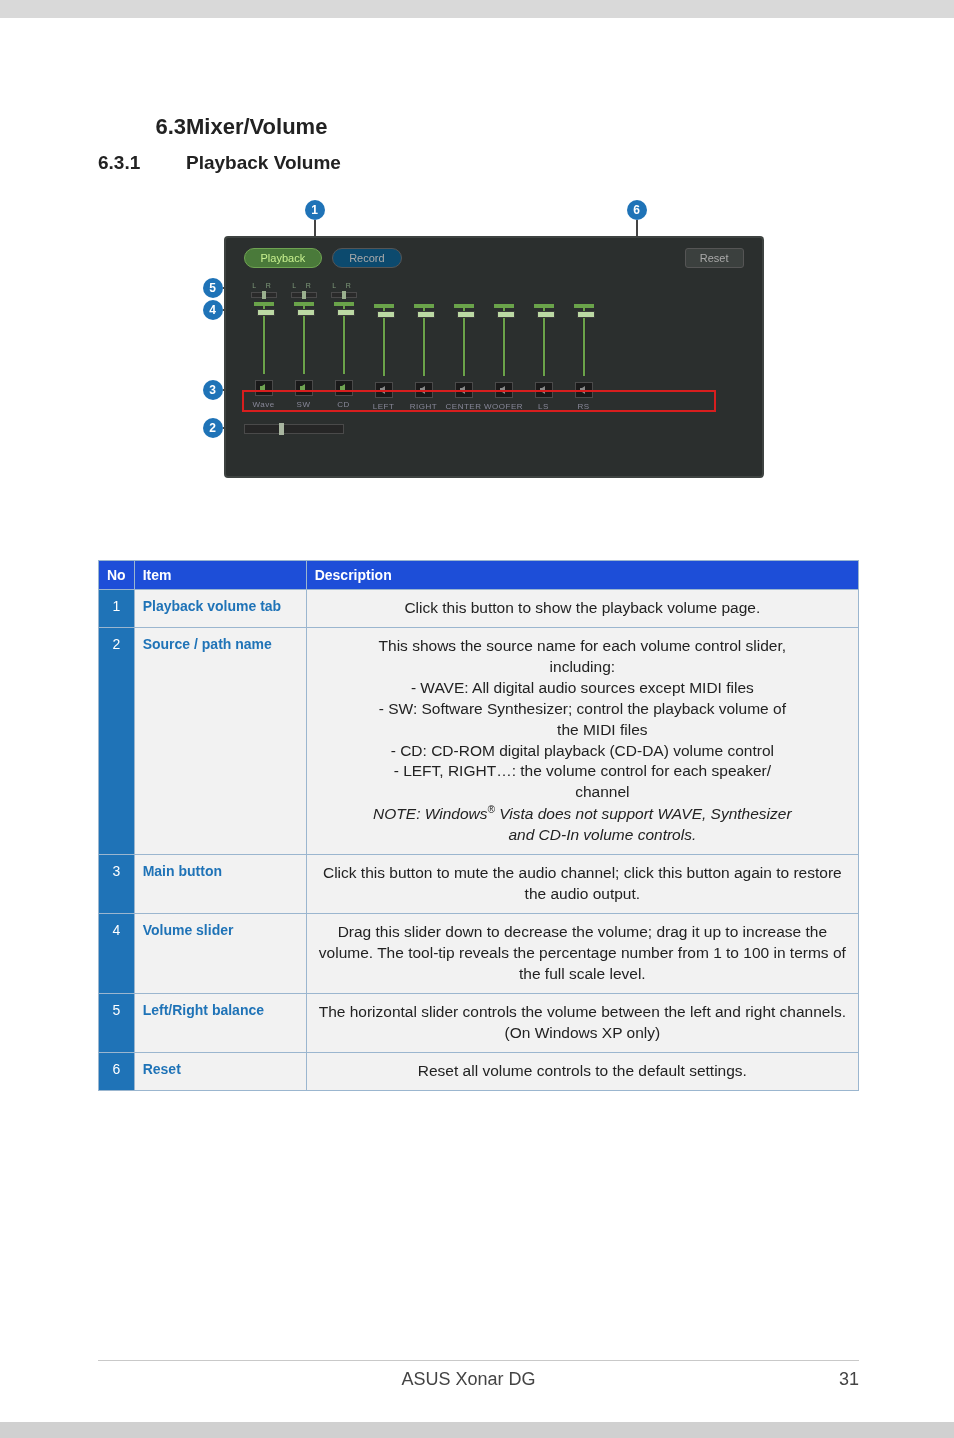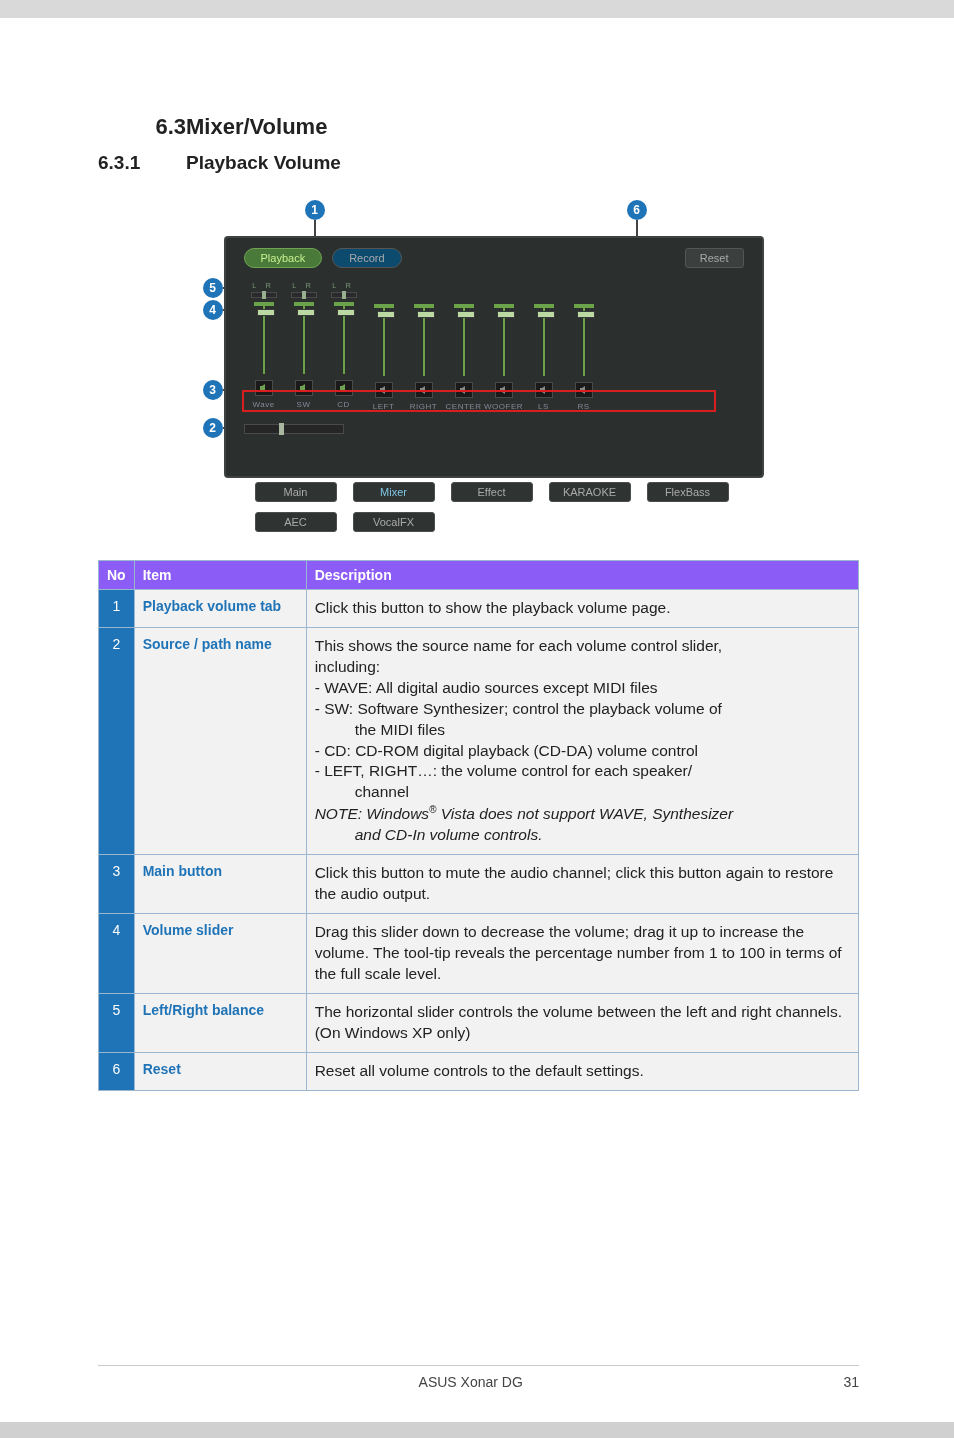--- a/index.html
+++ b/index.html
@@ -37,32 +37,32 @@
   .redbox { position: absolute; border: 2px solid #d81e1e; left: 16px; top: 152px; width: 474px; height: 22px; }
   .master { position: absolute; left: 18px; top: 186px; width: 100px; height: 10px; background: #262626; border: 1px solid #4a4a4a; }
   .master::after { content:""; position:absolute; left: 34px; top:-2px; width:5px; height:12px; background:#a9b6a0; }
 
   .bottom-tabs { position: absolute; left: 96px; top: 282px; display: flex; flex-wrap: wrap; gap: 10px 16px; width: 500px; }
   .btab { width: 82px; text-align: center; padding: 3px 0; border-radius: 3px; font-size: 11px; background: #2f3332; color: #aaa; border: 1px solid #4a4e4c; }
   .btab.active { color: #7fc6e6; }
 
   
   table.desc { width: 100%; border-collapse: collapse; font-size: 15.5px; margin-top: 10px; }
-  table.desc th { background: #8b5cf6; color: #fff; text-align: left; font-weight: bold; padding: 6px 8px; border: 1px solid #9bb6cf; font-size: 14px; }
+  table.desc th { background: #1d4ed8; color: #fff; text-align: left; font-weight: bold; padding: 6px 8px; border: 1px solid #9bb6cf; font-size: 14px; }
   table.desc td { border: 1px solid #9bb6cf; padding: 8px 8px; vertical-align: top; background: #f2f2f2; color: #222; }
   table.desc td.no { background: #1f73b7; color: #fff; text-align: center; width: 34px; font-size: 14px; }
   table.desc td.item { background: #f2f2f2; color: #1f73b7; font-weight: bold; width: 172px; font-size: 14px; }
-  table.desc td.desc-cell { line-height: 1.35; }
+  table.desc td.desc-cell { line-height: 1.35; text-align: center; }
   table.desc td.desc-cell .indent { display:inline-block; padding-left: 40px; }
   table.desc td.desc-cell em { font-style: italic; }
   .sup { font-size: 10px; vertical-align: super; }
 
   .footer { position: absolute; bottom: 48px; left: 0; width: 954px; }
   .footer-line { height: 1px; background: #c9c9c9; margin: 0 95px 8px 98px; }
-  .footer-row { display: flex; justify-content: space-between; padding: 0 95px 0 98px; font-size: 14px; color: #444; }
+  .footer-row { display: flex; justify-content: space-between; padding: 0 95px 0 98px; font-size: 18px; color: #444; }
   .bottombar { position: absolute; bottom: 0; left: 0; width: 954px; height: 16px; background: #d0d0d0; }
 </style>
 </head>
 <body>
 
 <div class="topbar"></div>
 
 <div class="page">
 
   <h2 class="section">
@@ -214,29 +214,20 @@
               </div>
             <div class="src-name">RS</div>
           </div>
         </div>
 
         <div class="redbox"></div>
         <div class="master"></div>
       </div>
     </div>
 
-    <div class="bottom-tabs">
-      <div class="btab">Main</div>
-      <div class="btab active">Mixer</div>
-      <div class="btab">Effect</div>
-      <div class="btab">KARAOKE</div>
-      <div class="btab">FlexBass</div>
-      <div class="btab">AEC</div>
-      <div class="btab">VocalFX</div>
-    </div>
   </div>
 
   <table class="desc">
     <thead>
       <tr>
         <th>No</th>
         <th>Item</th>
         <th>Description</th>
       </tr>
     </thead>

